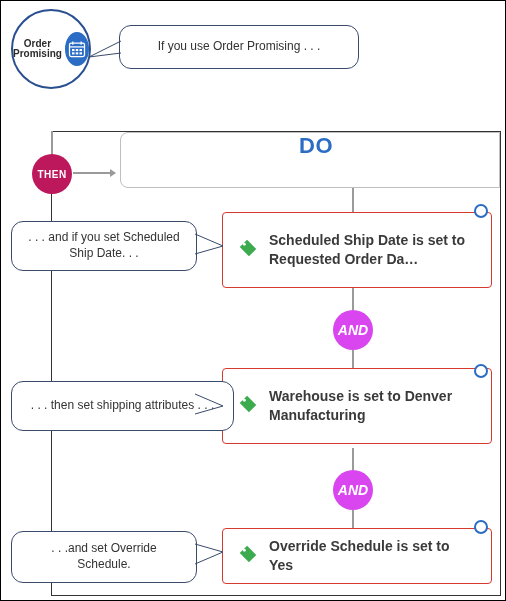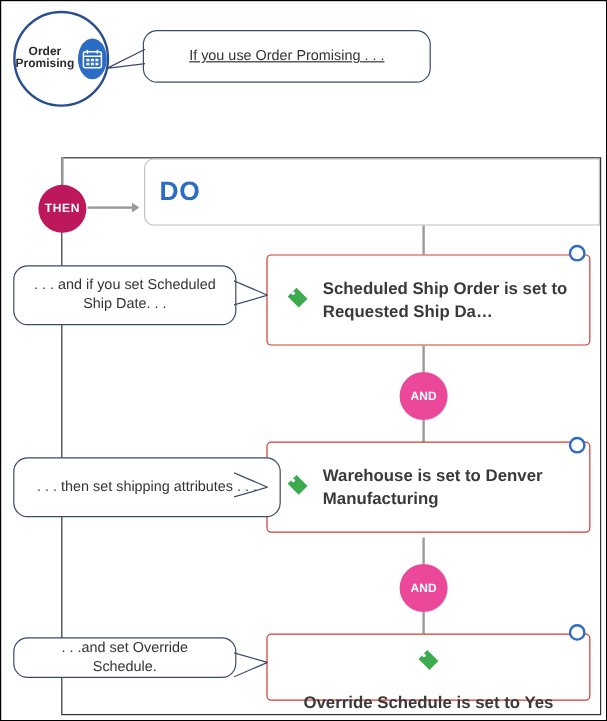--- a/index.html
+++ b/index.html
@@ -100,20 +100,21 @@
     left: 68px; top: 0;
     right: 0; height: 56px;
     border: 1px solid #bfbfbf;
     border-top-left-radius: 8px;
     border-bottom-left-radius: 8px;
     background: #fff;
     display: flex; align-items: center;
     padding-left: 12px;
     gap: 10px;
     overflow: hidden;
+    flex-direction: column;
   }
   .do-word {
     color: #2b6cc4;
     font-weight: 800;
     font-size: 22px;
     letter-spacing: 0.5px;
   }
   .do-title {
     color: #4a4a4a;
     font-weight: 700;
@@ -150,24 +151,24 @@
 
   
   .vconn {
     position: absolute;
     width: 2px; background: #9a9a9a;
   }
   .and-node {
     position: absolute;
     width: 40px; height: 40px;
     border-radius: 50%;
-    background: #ec4899;
+    background: #d946ef;
     color: #fff;
-    font-size: 10px; font-weight: 700;
-    display: flex; align-items: center; justify-content: center;
+    font-size: 14px; font-weight: 700;
+    display: flex; align-items: center; justify-content: center; font-style: italic;
   }
 
   
   .tail svg line, .tail svg path { stroke: #3a4a6a; stroke-width: 1; fill: none; }
 </style>
 </head>
 <body>
 
 <div class="stage">
 
@@ -182,21 +183,21 @@
         <rect x="6" y="12" width="3" height="2.5" fill="#fff"></rect>
         <rect x="10.5" y="12" width="3" height="2.5" fill="#fff"></rect>
         <rect x="15" y="12" width="3" height="2.5" fill="#fff"></rect>
         <rect x="6" y="16" width="3" height="2.5" fill="#fff"></rect>
         <rect x="10.5" y="16" width="3" height="2.5" fill="#fff"></rect>
         <rect x="15" y="16" width="3" height="2.5" fill="#fff"></rect>
       </svg>
     </div>
   </div>
 
-  <div class="bubble" style="left:116px; top:22px; width:240px; height:44px;text-decoration:underline;">
+  <div class="bubble" style="left:116px; top:22px; width:240px; height:44px;">
     <span>If you use Order Promising . . .</span>
   </div>
 
   <div class="tail" style="left:82px; top:34px; width:36px; height:30px;">
     <svg width="36" height="30">
       <path d="M36 4 L4 20 M36 16 L4 20"></path>
     </svg>
   </div>
 
   <div class="panel">
@@ -214,21 +215,21 @@
 
     <div class="vconn" style="left:300px; top:56px; height:24px;"></div>
 
     <div class="action" style="top:80px;">
       <span class="tag-icon">
         <svg width="22" height="22" viewBox="0 0 24 24">
             <path d="M3 11 L11 3 L21 13 L13 21 Z" fill="#3bab4e"></path>
             <circle cx="8" cy="8" r="1.6" fill="#fff"></circle>
           </svg>
       </span>
-      <span class="text">Scheduled Ship Order is set to Requested Ship Da…</span>
+      <span class="text">Scheduled Ship Date is set to Requested Order Da…</span>
     </div>
     <div class="port" style="top:72px; right:12px;"></div>
 
     <div class="vconn" style="left:300px; top:156px; height:22px;"></div>
     <div class="and-node" style="left:281px; top:178px;">
       <span>AND</span>
     </div>
     <div class="vconn" style="left:300px; top:218px; height:22px;"></div>
 
     <div class="action" style="top:236px;">
@@ -241,21 +242,21 @@
       <span class="text">Warehouse is set to Denver Manufacturing</span>
     </div>
     <div class="port" style="top:232px; right:12px;"></div>
 
     <div class="vconn" style="left:300px; top:316px; height:22px;"></div>
     <div class="and-node" style="left:281px; top:338px;">
       <span>AND</span>
     </div>
     <div class="vconn" style="left:300px; top:378px; height:18px;"></div>
 
-    <div class="action" style="top:396px; height:56px;flex-direction:column;">
+    <div class="action" style="top:396px; height:56px;">
       <span class="tag-icon">
         <svg width="22" height="22" viewBox="0 0 24 24">
             <path d="M3 11 L11 3 L21 13 L13 21 Z" fill="#3bab4e"></path>
             <circle cx="8" cy="8" r="1.6" fill="#fff"></circle>
           </svg>
       </span>
       <span class="text">Override Schedule is set to Yes</span>
     </div>
     <div class="port" style="top:388px; right:12px;"></div>
 
@@ -272,21 +273,21 @@
 
   <div class="bubble" style="left:8px; top:378px; width:223px; height:50px;">
     <span>. . . then set shipping attributes . . .</span>
   </div>
   <div class="tail" style="left:192px; top:385px; width:30px; height:36px;">
     <svg width="30" height="36">
         <path d="M0 6 L28 18 M0 26 L28 18"></path>
       </svg>
   </div>
 
-  <div class="bubble" style="left:8px; top:528px; width:186px; height:34px;">
+  <div class="bubble" style="left:8px; top:528px; width:186px; height:52px;">
     <span>. . .and set Override Schedule.</span>
   </div>
   <div class="tail" style="left:192px; top:535px; width:30px; height:36px;">
     <svg width="30" height="36">
         <path d="M0 6 L28 14 M0 26 L28 14"></path>
       </svg>
   </div>
 
 </div>
 

